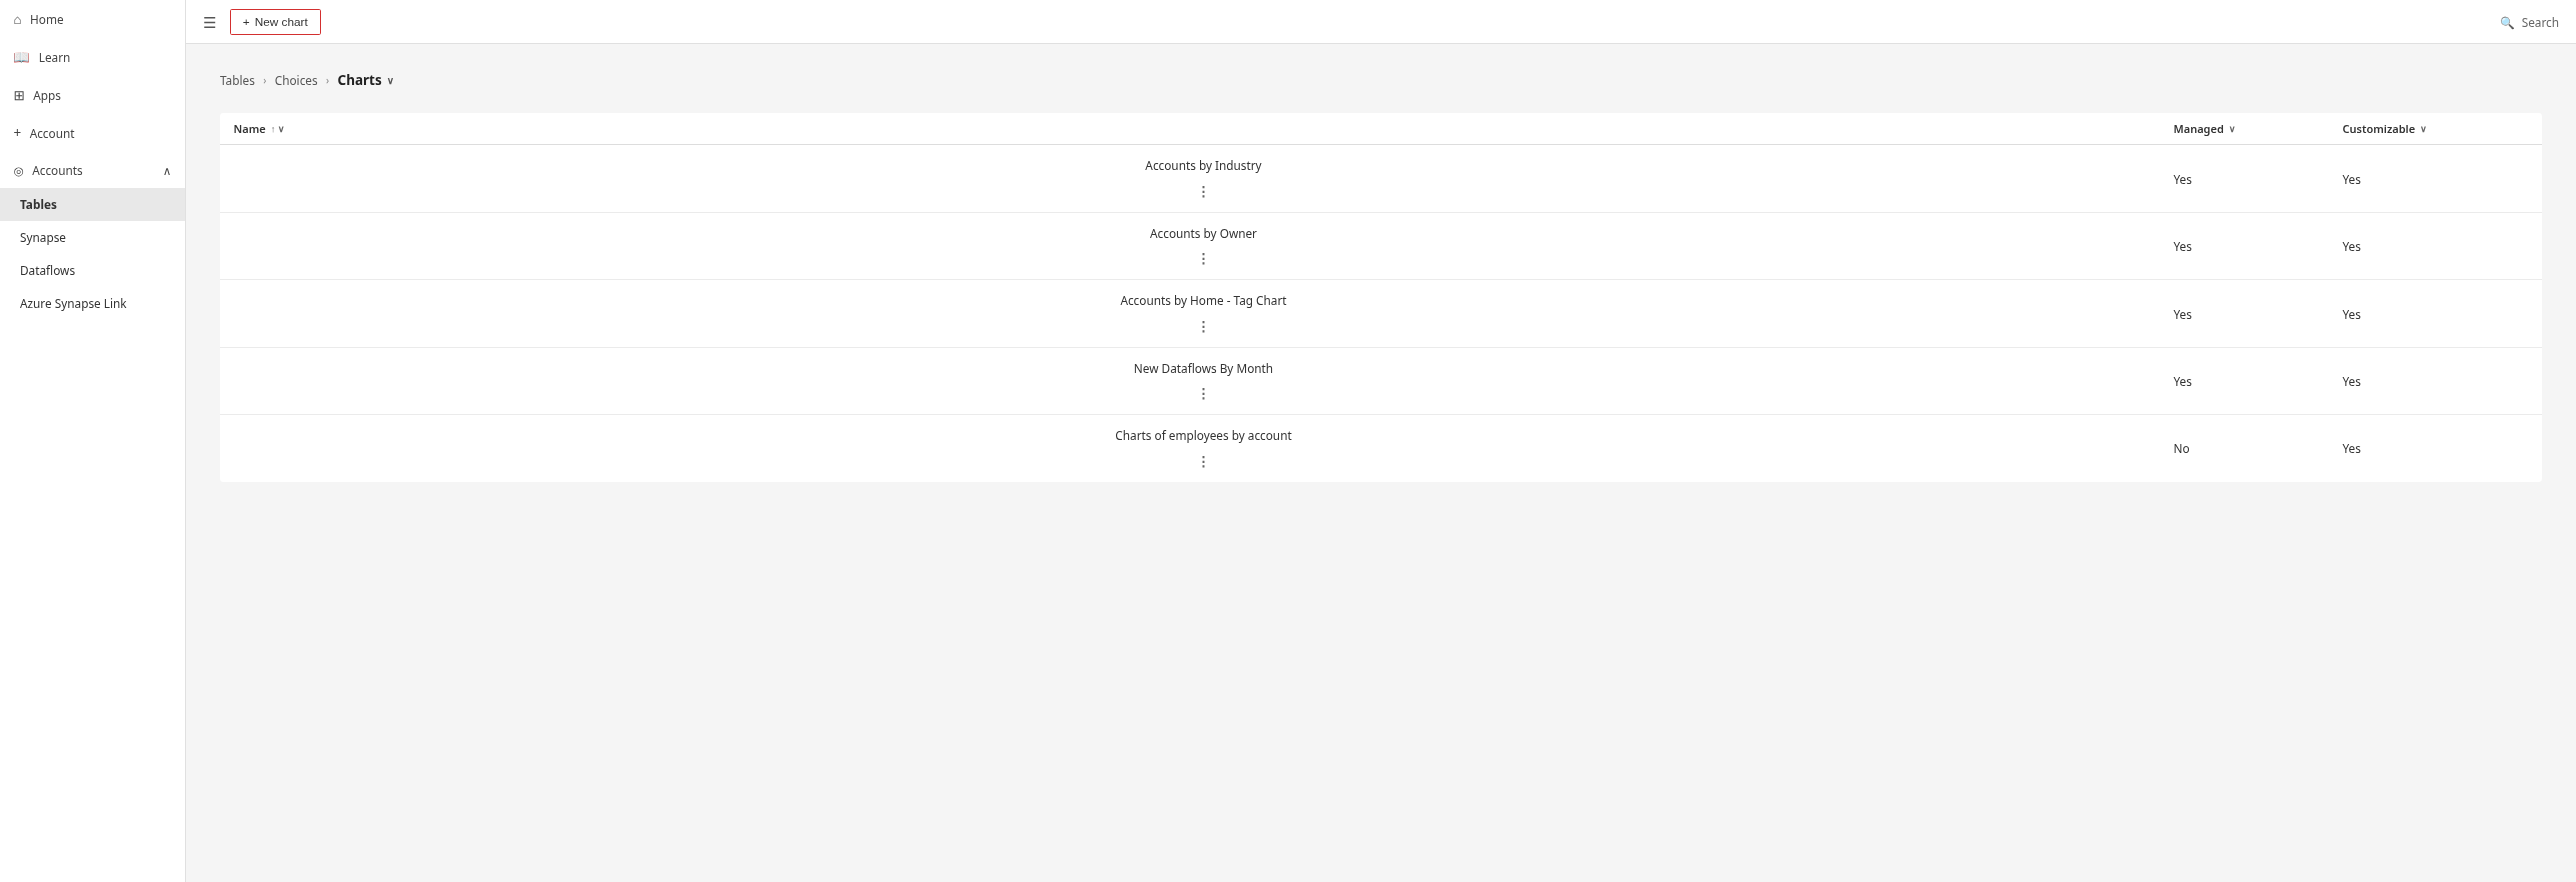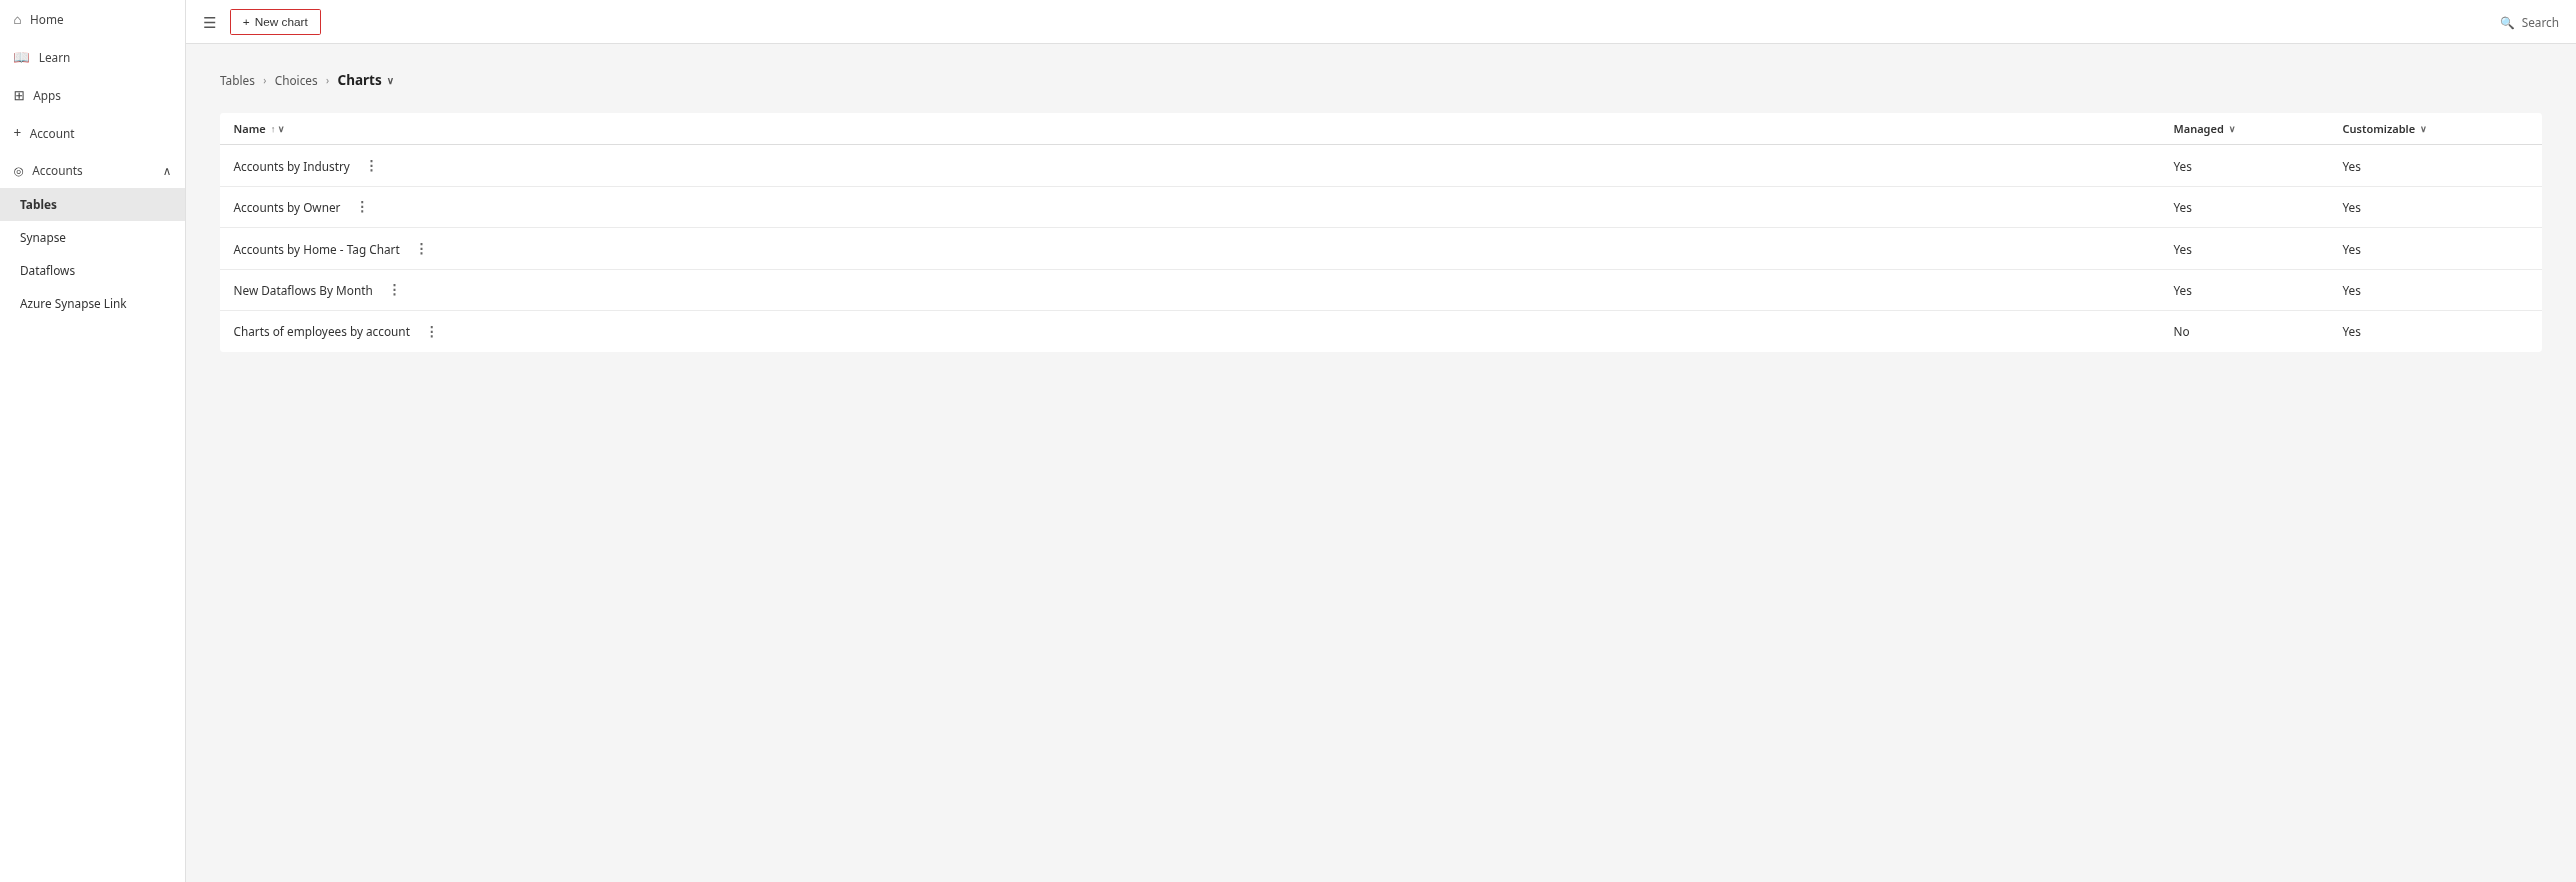--- a/index.html
+++ b/index.html
@@ -184,20 +184,21 @@
       font-size: 11.8px;
       color: #333;
       cursor: pointer;
     }
     .table-row:last-child { border-bottom: none; }
 
     .row-name-cell {
       display: flex;
       align-items: center;
       gap: 10px;
+      flex-direction: column;
     }
     .row-name-text { color: #333; }
     .row-menu-btn {
       color: #666;
       cursor: pointer;
       font-size: 13.5px;
       font-weight: 700;
       padding: 1.7px 5px;
       border-radius: 2.5px;
       line-height: 1;

